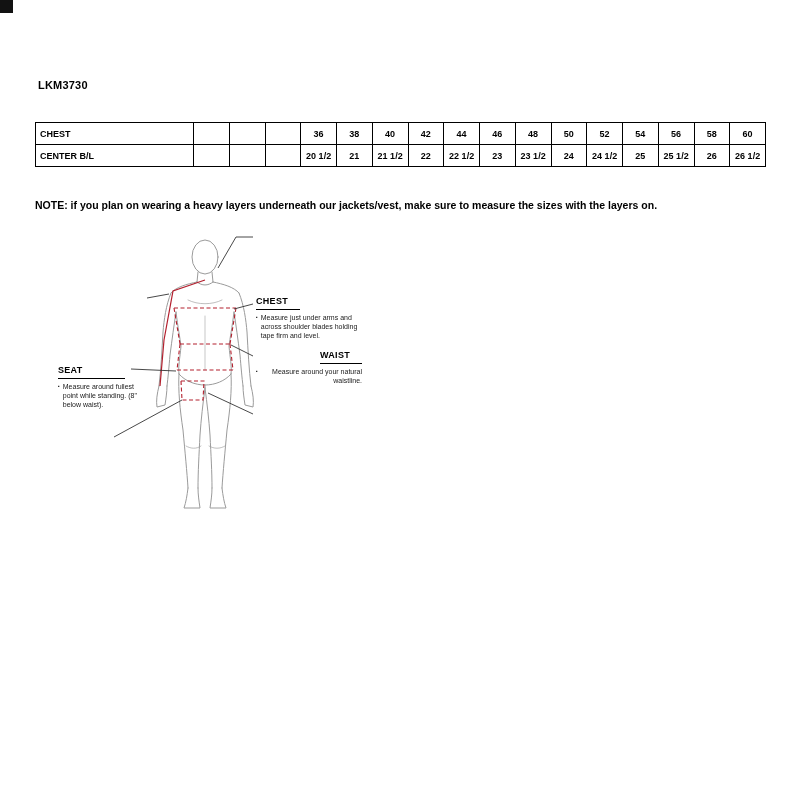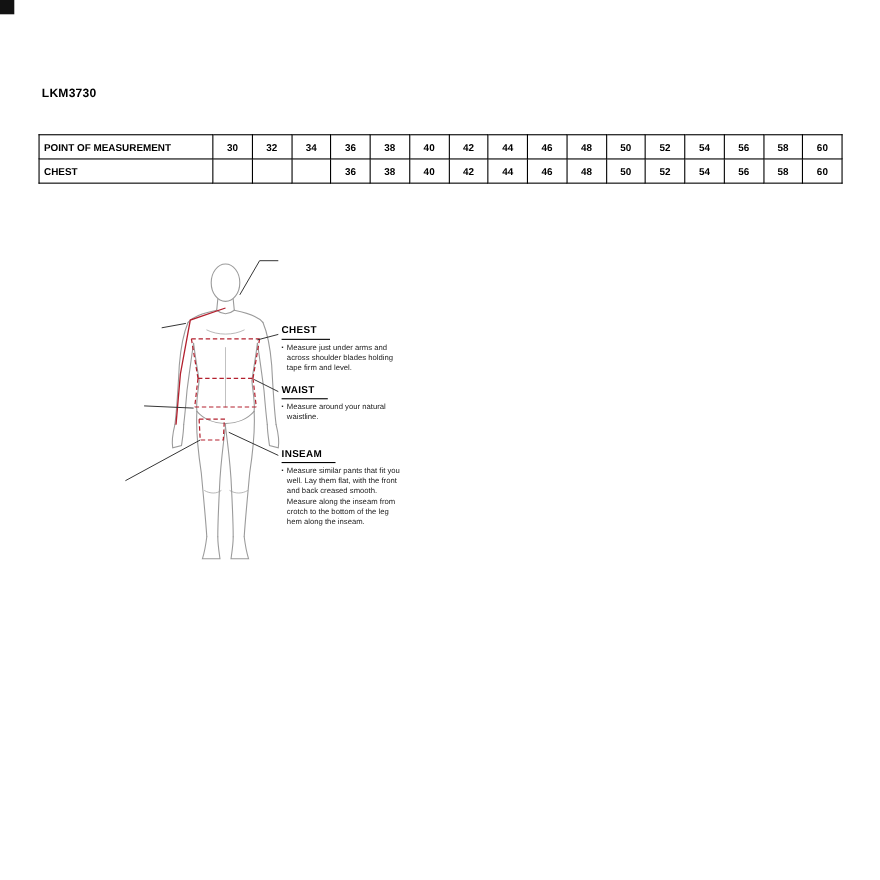--- a/index.html
+++ b/index.html
@@ -31,60 +31,61 @@
 
   <div class="product-code">LKM3730</div>
 
   <table class="size-table">
     <colgroup>
         <col class="first">
         <col span="16">
       </colgroup>
     <tbody>
       <tr>
-        <td class="rowlabel">POINT OF MEASUREMENT</td>
-        <td>30</td>
-        <td>32</td>
-        <td>34</td>
-        <td>36</td>
-        <td>38</td>
-        <td>40</td>
-        <td>42</td>
-        <td>44</td>
-        <td>46</td>
-        <td>48</td>
-        <td>50</td>
-        <td>52</td>
-        <td>54</td>
-        <td>56</td>
-        <td>58</td>
-        <td>60</td>
-      </tr>
-      <tr>
         <td class="rowlabel">CHEST</td>
         <td></td>
         <td></td>
         <td></td>
         <td>36</td>
         <td>38</td>
         <td>40</td>
         <td>42</td>
         <td>44</td>
         <td>46</td>
         <td>48</td>
         <td>50</td>
         <td>52</td>
         <td>54</td>
         <td>56</td>
         <td>58</td>
         <td>60</td>
       </tr>
+      <tr>
+        <td class="rowlabel">CENTER B/L</td>
+        <td></td>
+        <td></td>
+        <td></td>
+        <td>20 1/2</td>
+        <td>21</td>
+        <td>21 1/2</td>
+        <td>22</td>
+        <td>22 1/2</td>
+        <td>23</td>
+        <td>23 1/2</td>
+        <td>24</td>
+        <td>24 1/2</td>
+        <td>25</td>
+        <td>25 1/2</td>
+        <td>26</td>
+        <td>26 1/2</td>
+      </tr>
     </tbody>
   </table>
 
+  <div class="note">NOTE: if you plan on wearing a heavy layers underneath our jackets/vest, make sure to measure the sizes with the layers on.</div>
 
   <svg class="diagram-svg" viewBox="0 0 330 310" fill="none" xmlns="http://www.w3.org/2000/svg">
     <g stroke-width="1" fill="none" stroke-linecap="round" stroke="#9b9b9b">
       <ellipse cx="165" cy="37" rx="13" ry="17"></ellipse>
       <path d="M158,52 L157,62 M172,52 L173,62"></path>
       <path d="M157,62 C162,66 168,66 173,62"></path>
       <path d="M157,62 C147,64 136,67 131,73"></path>
       <path d="M173,62 C183,64 194,67 199,73"></path>
       <path d="M131,73 C126,85 124,100 123,112 C122,130 121,150 119,166"></path>
       <path d="M119,166 C117,174 116,181 117,187 L125,185 C126,178 127,172 127,166"></path>
@@ -131,32 +132,32 @@
 
 
   <div class="m-label" style="left:256px; top:290px; width:106px;">
     <span class="m-title">CHEST</span>
     <div class="m-desc">
       <span class="bullet">▪</span>
       <span>Measure just under arms and across shoulder blades holding tape firm and level.</span>
     </div>
   </div>
 
-  <div class="m-label" style="left:256px; top:344px; width:106px;">
+  <div class="m-label" style="left:256px; top:344px; width:106px;text-align:right;">
     <span class="m-title">WAIST</span>
     <div class="m-desc">
       <span class="bullet">▪</span>
       <span>Measure around your natural waistline.</span>
     </div>
   </div>
 
-  <div class="m-label" style="left:256px; top:402px; width:108px;">
-    <span class="m-title">INSEAM</span>
+
+
+  <div class="m-label" style="left:58px; top:359px; width:92px;">
+    <span class="m-title wide">SEAT</span>
     <div class="m-desc">
       <span class="bullet">▪</span>
-      <span>Measure similar pants that fit you well. Lay them flat, with the front and back creased smooth. Measure along the inseam from crotch to the bottom of the leg hem along the inseam.</span>
+      <span>Measure around fullest point while standing. (8" below waist).</span>
     </div>
   </div>
-
-
 
 
 </div>
 
 </body></html>

